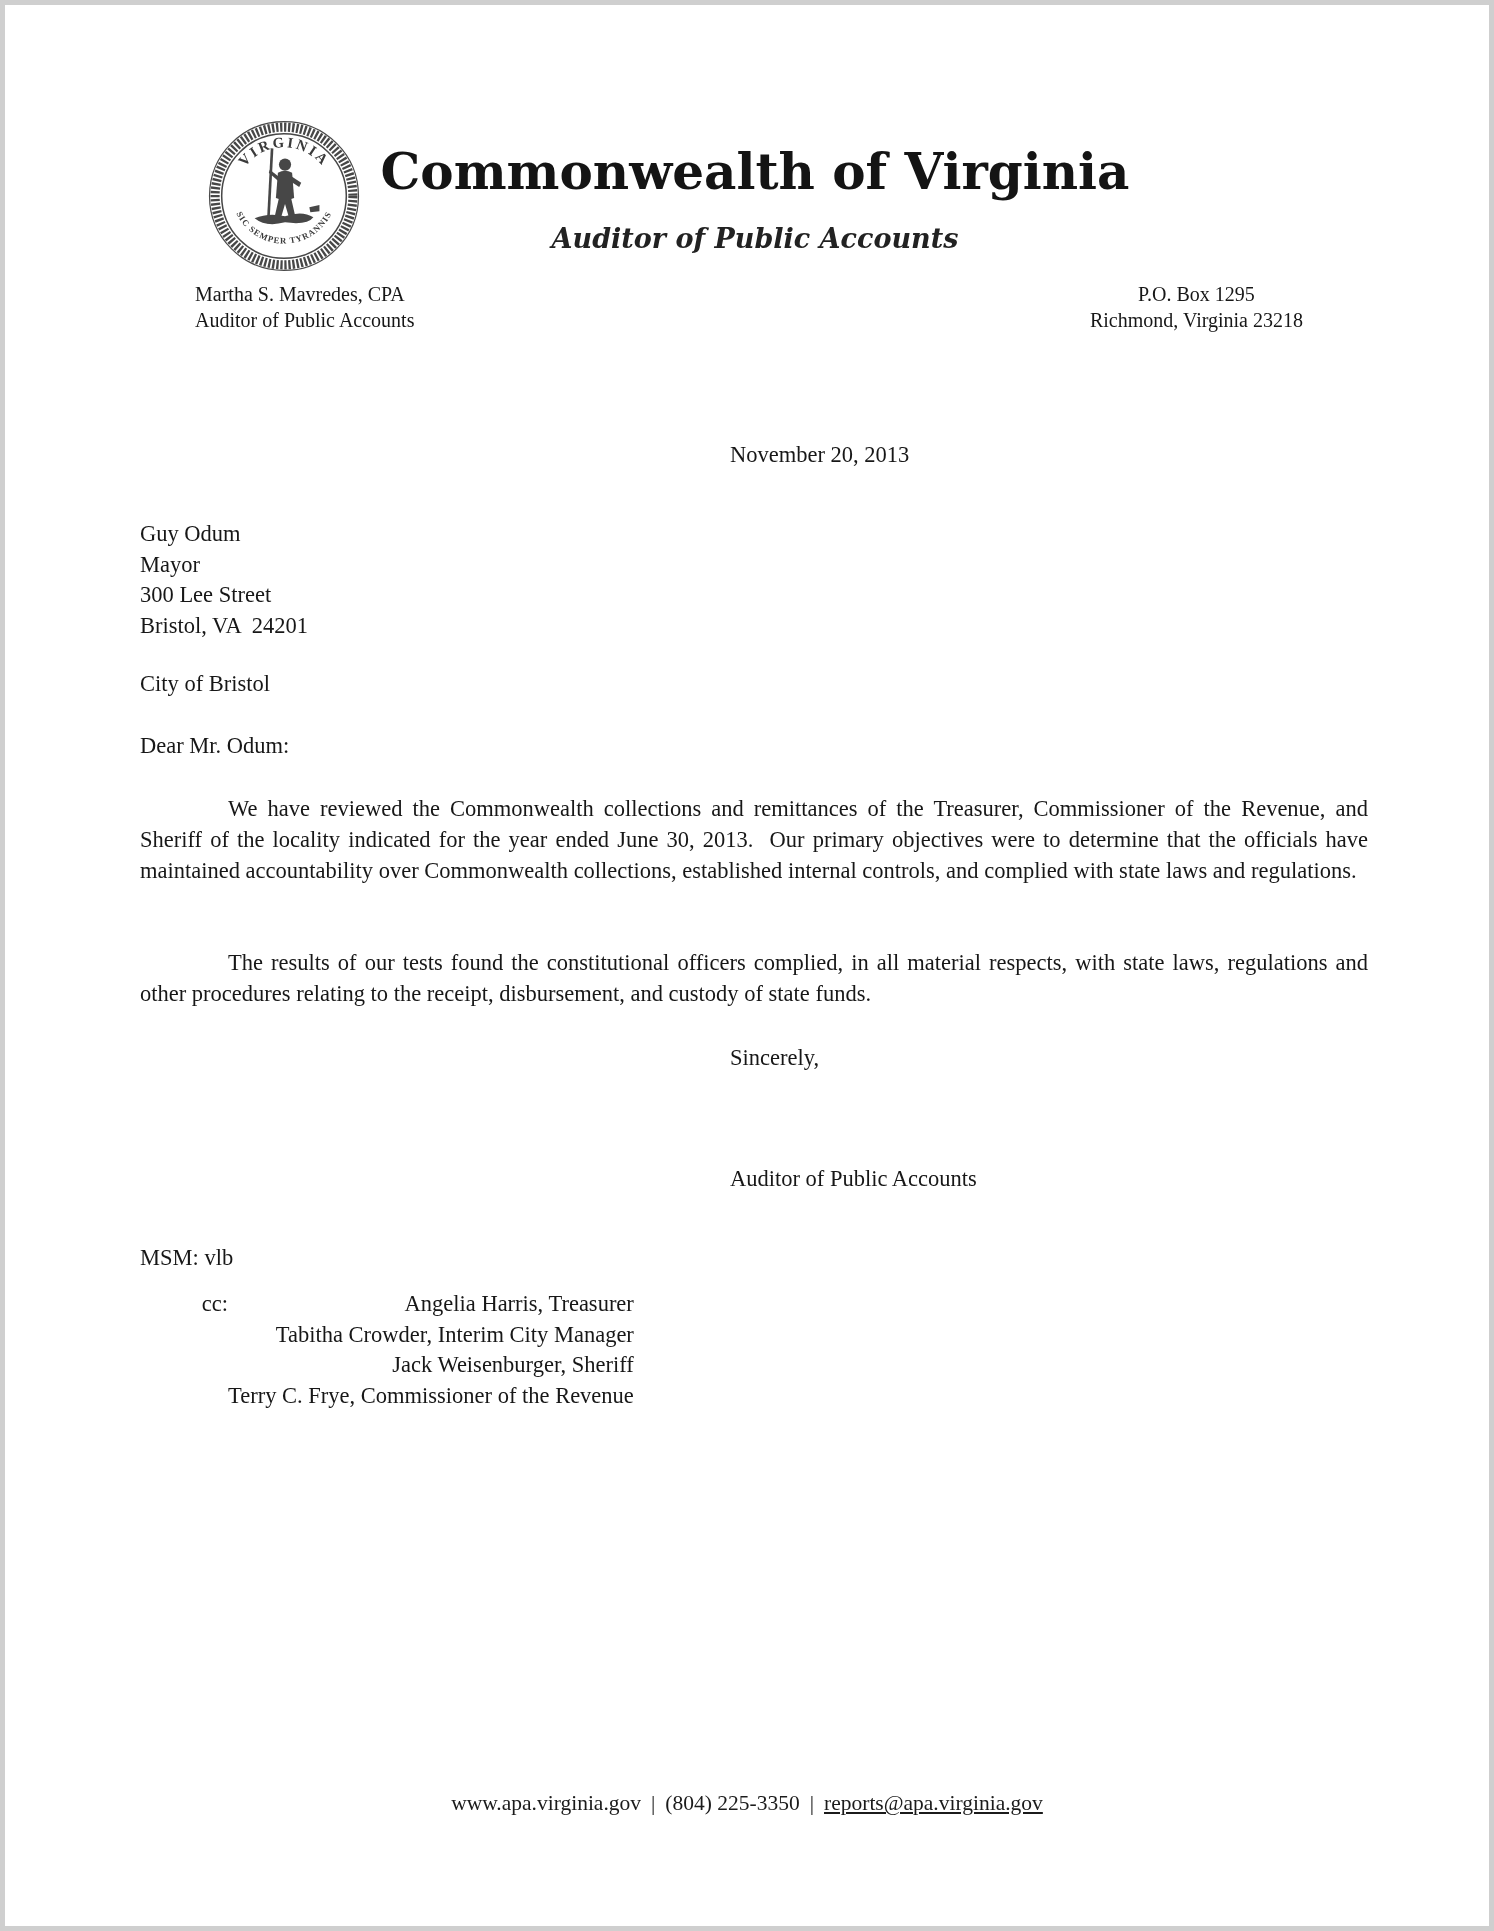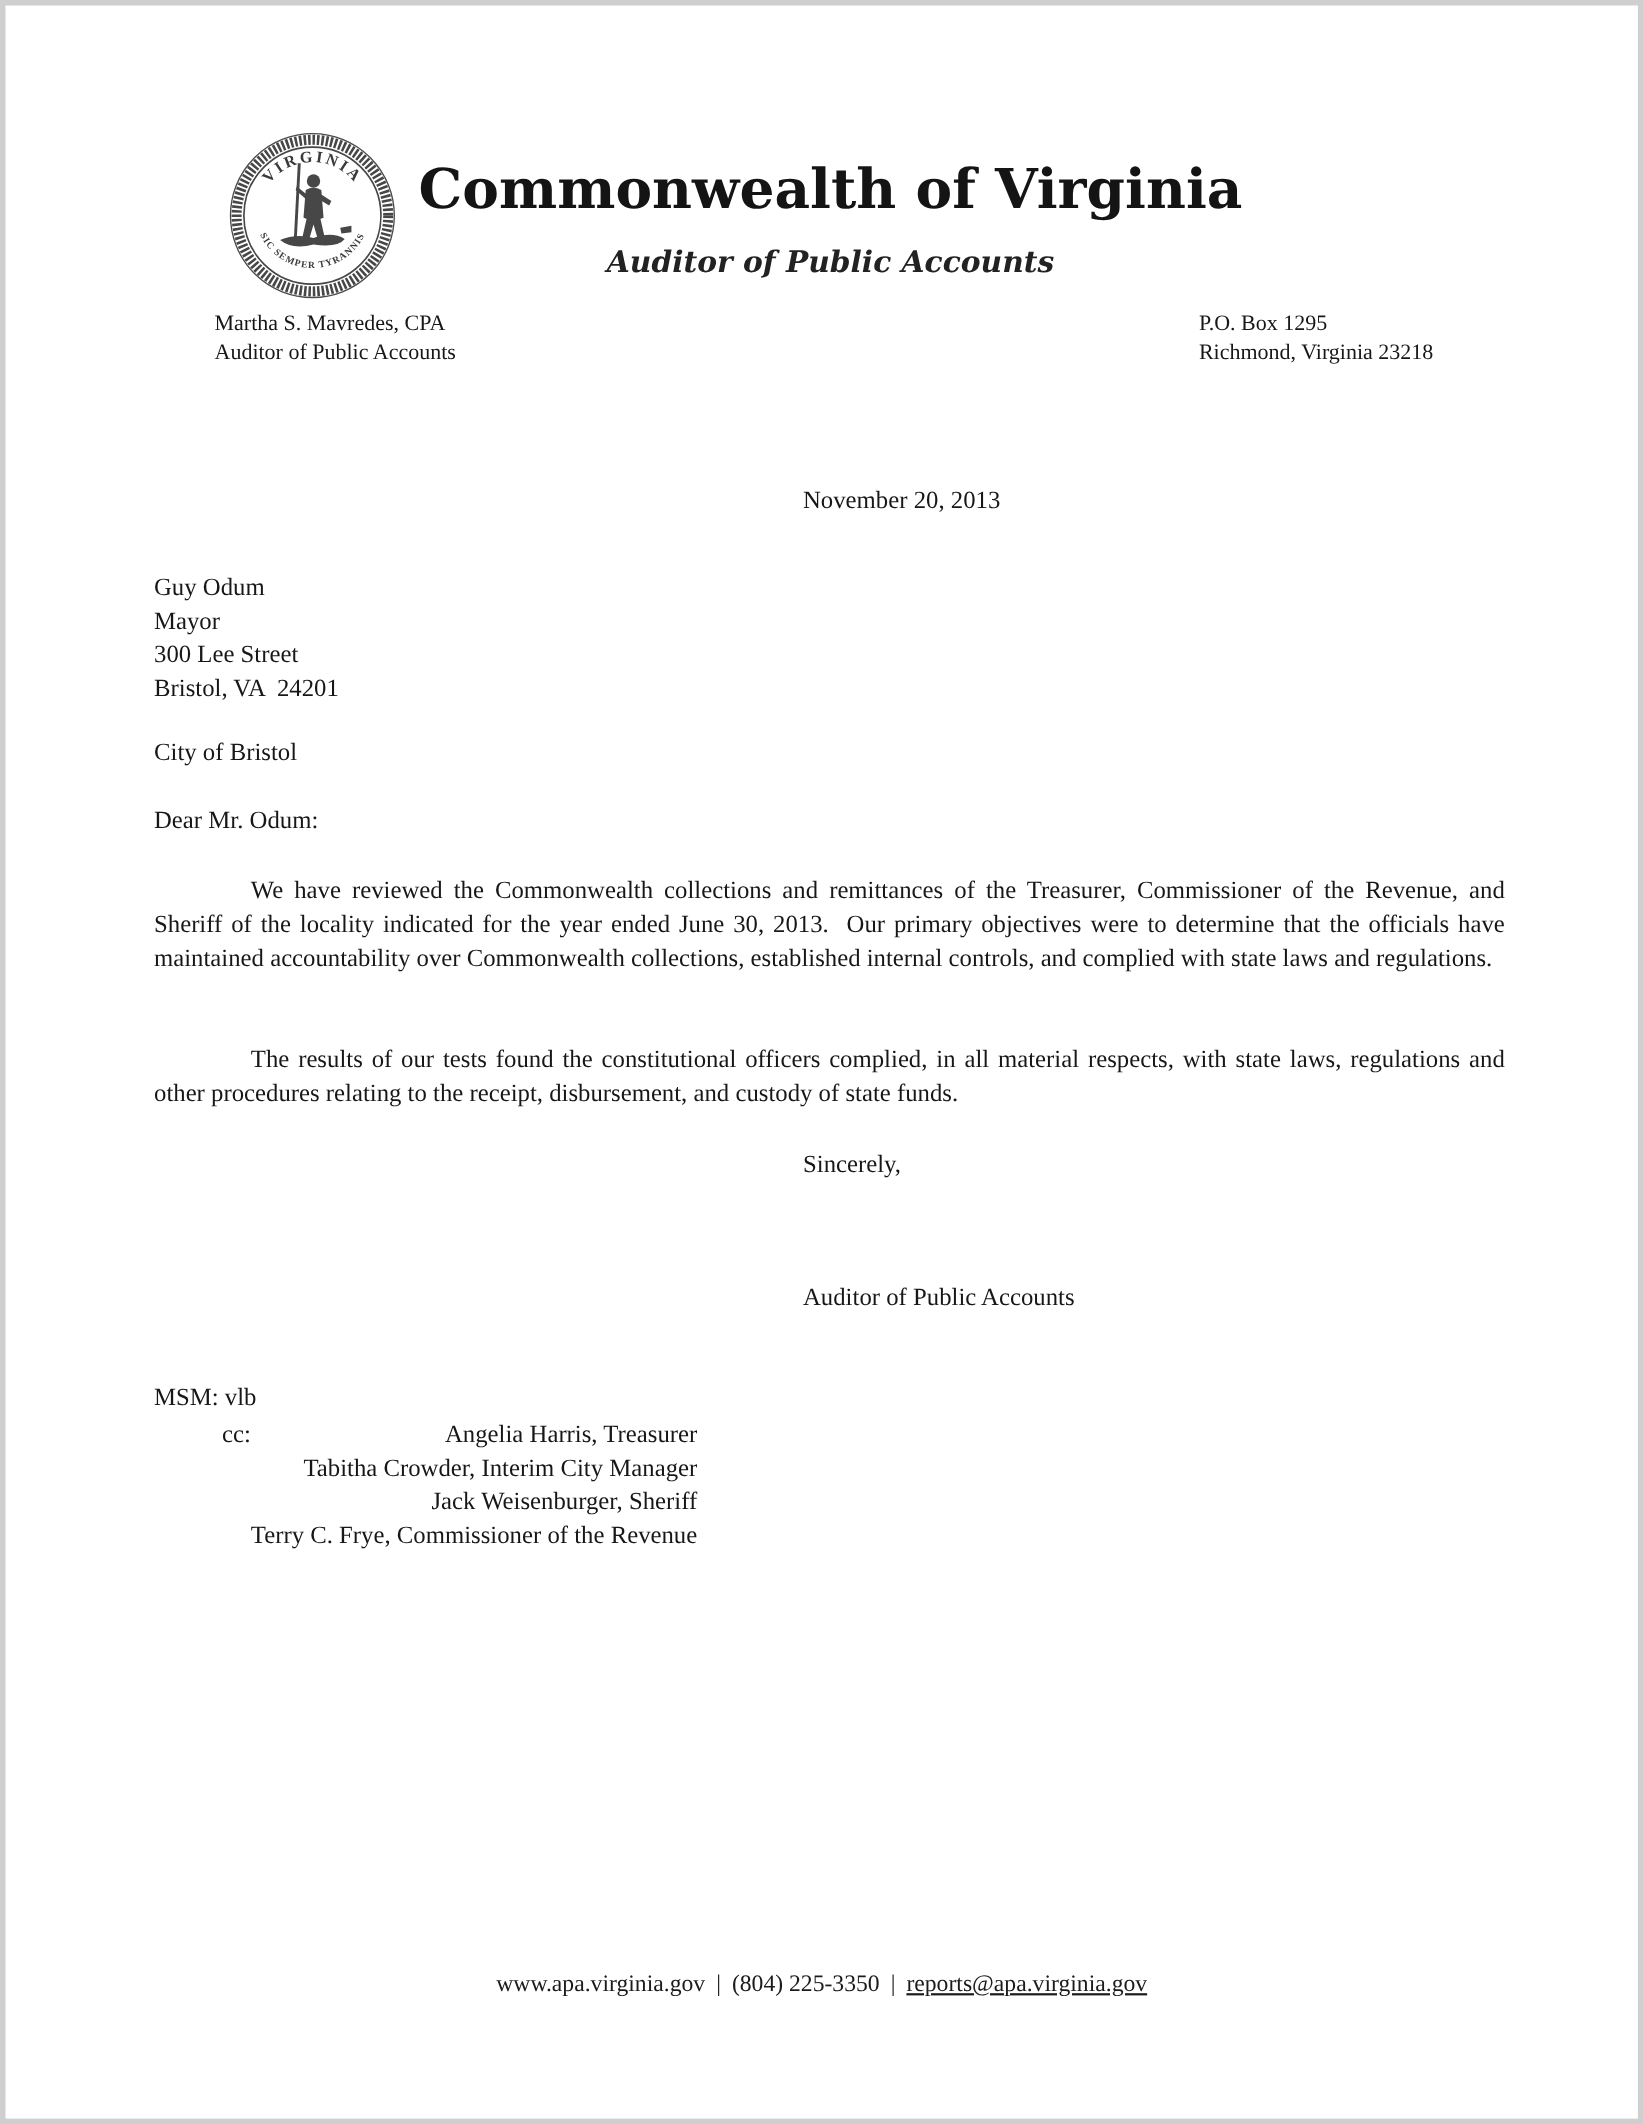--- a/index.html
+++ b/index.html
@@ -30,33 +30,33 @@
   }
   .org-subtitle {
     margin-top: 22px;
     font-family: "DejaVu Serif", serif;
     font-style: italic;
     font-weight: bold;
     font-size: 27px;
     color: #222;
   }
   .official-block { left: 190px; top: 276px; font-size: 20px; line-height: 26px; }
-  .address-block { right: 186px; top: 276px; font-size: 20px; line-height: 26px; text-align: left; }
+  .address-block { right: 186px; top: 276px; font-size: 20px; line-height: 26px; text-align: center; }
 
   
   .date-line { left: 725px; top: 437px; font-size: 22.5px; }
   .recipient-block { left: 135px; top: 514px; font-size: 22.5px; line-height: 30.5px; }
   .re-line { left: 135px; top: 666px; font-size: 22.5px; }
   .salutation { left: 135px; top: 728px; font-size: 22.5px; }
   .para { left: 135px; width: 1228px; font-size: 22.5px; line-height: 31px; text-align: justify; text-indent: 88px; margin: 0; }
   .para-1 { top: 788px; }
   .para-2 { top: 942px; }
   .closing { left: 725px; top: 1040px; font-size: 22.5px; }
   .signature-title { left: 725px; top: 1161px; font-size: 22.5px; }
-  .initials { left: 135px; top: 1240px; font-size: 22.5px; margin-top: 12px; }
+  .initials { left: 135px; top: 1240px; font-size: 22.5px; }
   .cc-block { left: 135px; top: 1284px; display: flex; font-size: 22.5px; line-height: 30.5px; text-align: right; }
   .cc-label { width: 88px; }
 
   
   .footer { left: 0; top: 1786px; width: 100%; text-align: center; font-size: 21.5px; color: #1b1b1b; }
   .footer .sep { margin: 0 10px; }
   .footer a { color: #1b1b1b; text-decoration: underline; text-align: right; }
 
   .seal-svg text { font-family: "Liberation Serif", serif; fill: #3a3a3a; }
 </style>

